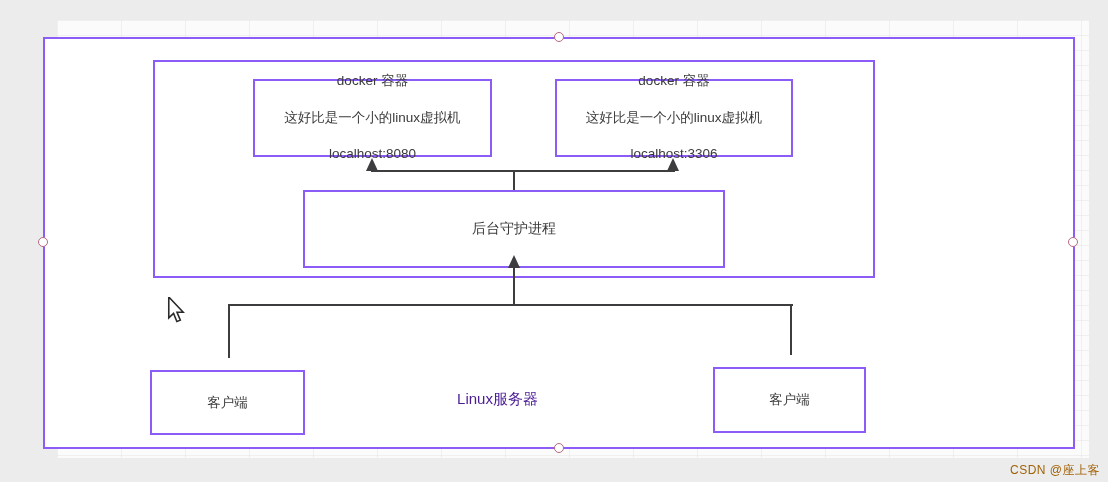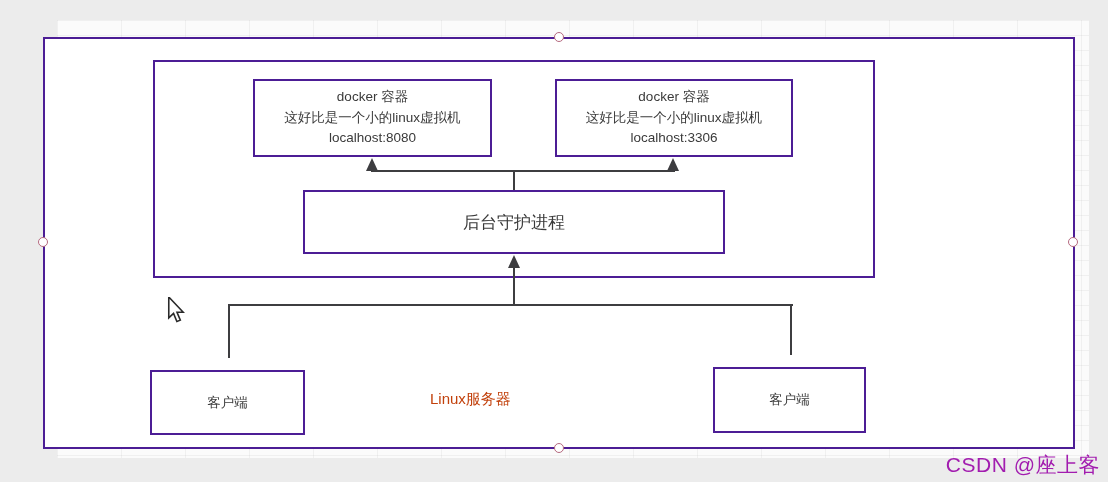--- a/index.html
+++ b/index.html
@@ -12,53 +12,54 @@
   
   .grid-layer{
     position:absolute;left:57px;top:20px;width:1032px;height:438px;
     background-color:#fbfbfb;
     background-image:
       linear-gradient(to right, rgba(0,0,0,0.045) 1px, transparent 1px),
       linear-gradient(to bottom, rgba(0,0,0,0.045) 1px, transparent 1px);
     background-size:64px 15px;
   }
   .shape{
-    position:absolute;background:#ffffff;border:2px solid #4c1d95;
+    position:absolute;background:#ffffff;border:2px solid #8b5cf6;
     box-sizing:border-box;
     display:flex;align-items:center;justify-content:center;
     text-align:center;
+    gap:16px;
   }
   .outer-rect{left:43px;top:37px;width:1032px;height:412px;}
   .inner-rect{left:153px;top:60px;width:722px;height:218px;}
   .docker-box{top:79px;height:78px;flex-direction:column;font-size:13.5px;line-height:1.55;}
   .docker-left{left:253px;width:239px;}
   .docker-right{left:555px;width:238px;}
-  .daemon-box{left:303px;top:190px;width:422px;height:64px;font-size:17px;}
+  .daemon-box{left:303px;top:190px;width:422px;height:78px;font-size:14px;}
   .client-box{font-size:13.5px;margin-top:13px;}
   .client-left{left:150px;top:357px;width:155px;height:65px;}
   .client-right{left:713px;top:354px;width:153px;height:66px;}
   .server-label{
     position:absolute;left:430px;top:390px;width:135px;
-    font-size:15px;color:#c2410c;
+    font-size:15px;text-align:center;color:#4c1d95;
   }
   
   .line{position:absolute;background:#3d3d40;}
   .arrow-up{
     position:absolute;width:0;height:0;
     border-left:6px solid transparent;border-right:6px solid transparent;
     border-bottom:13px solid #3d3d40;
   }
   
   .handle{
     position:absolute;width:8px;height:8px;border-radius:50%;
     background:#ffffff;border:1.5px solid #b5697f;box-sizing:content-box;
   }
   .watermark{
     position:absolute;right:8px;bottom:3px;
-    font-size:21px;color:#a21caf;letter-spacing:0.5px;
+    font-size:12px;color:#a16207;letter-spacing:0.5px;
   }
   .cursor{position:absolute;left:167px;top:297px;}
 </style>
 </head>
 <body>
 
 <div class="grid-layer"></div>
 
 <div class="shape outer-rect"></div>
 

